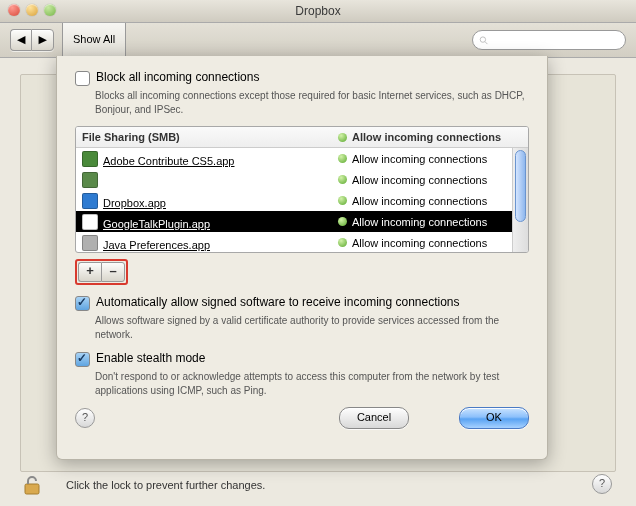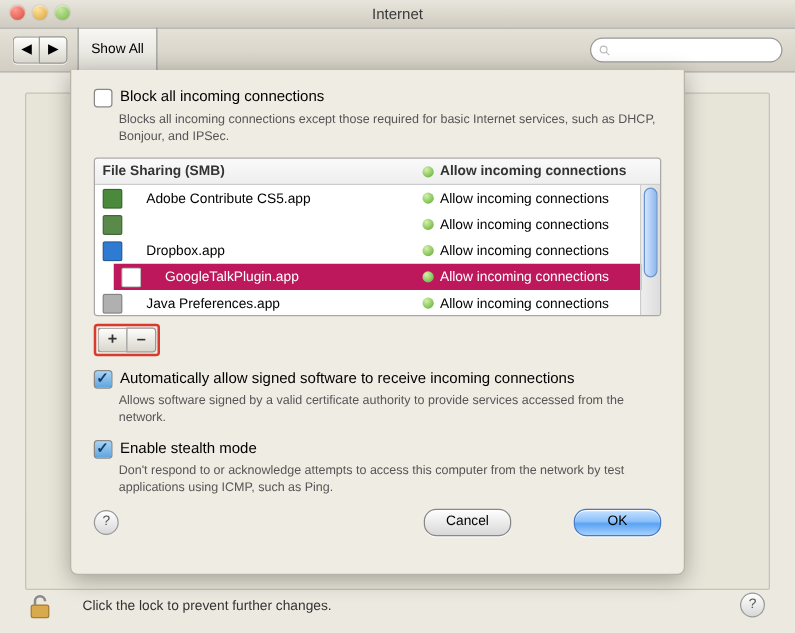--- a/index.html
+++ b/index.html
@@ -87,22 +87,22 @@
   .listhdr{
     display:flex;align-items:center;height:20px;
     background:linear-gradient(#fafafa,#eee);
     border-bottom:1px solid #ccc;
     font-size:11px;font-weight:bold;color:#333;
   }
   .listhdr .c1{flex:1;padding-left:6px;}
   .listhdr .c2{width:190px;display:flex;align-items:center;gap:5px;}
   .rows{height:104px;overflow:hidden;position:relative;}
   .lrow{display:flex;align-items:center;height:21px;font-size:11px;}
-  .lrow.sel{background:#be185d;color:#fff;margin-left:15px;}
-  .lrow .c1{flex:1;display:flex;align-items:center;gap:19px;padding-left:6px;}
+  .lrow.sel{background:#000000;color:#fff;}
+  .lrow .c1{flex:1;display:flex;align-items:flex-end;gap:5px;padding-left:6px;text-decoration:underline;}
   .lrow .c2{width:190px;display:flex;align-items:center;gap:5px;}
   .appicon{width:14px;height:14px;border-radius:2px;flex-shrink:0;}
   .dot{width:9px;height:9px;border-radius:50%;background:radial-gradient(circle at 35% 30%,#d2f2a8,#5aa82e);flex-shrink:0;}
   .upd{font-size:9px;line-height:5px;color:#555;margin-left:auto;margin-right:4px;}
   .lrow.sel .upd{color:#dbe7fa;}
   .scroll{position:absolute;right:0;top:0;width:15px;height:100%;background:linear-gradient(90deg,#eee,#ddd);border-left:1px solid #ccc;}
   .thumb{position:absolute;left:2px;right:2px;top:2px;height:70px;border-radius:6px;background:linear-gradient(90deg,#d4e5ff,#8fb7ee);border:1px solid #6a94cf;}
   
   .addremove{
     display:inline-flex;margin-top:6px;
@@ -142,21 +142,21 @@
 </style>
 </head>
 <body>
 
 <div class="titlebar">
   <div class="traffic">
     <div class="tl red"></div>
     <div class="tl yel"></div>
     <div class="tl grn"></div>
   </div>
-  <span>Internet</span>
+  <span>Dropbox</span>
 </div>
 
 <div class="toolbar">
   <div class="segbtn">
     <div class="aqua-btn">◀</div>
     <div class="aqua-btn">▶</div>
   </div>
   <div class="aqua-btn">Show All</div>
   <div class="spacer"></div>
   <div class="search">

